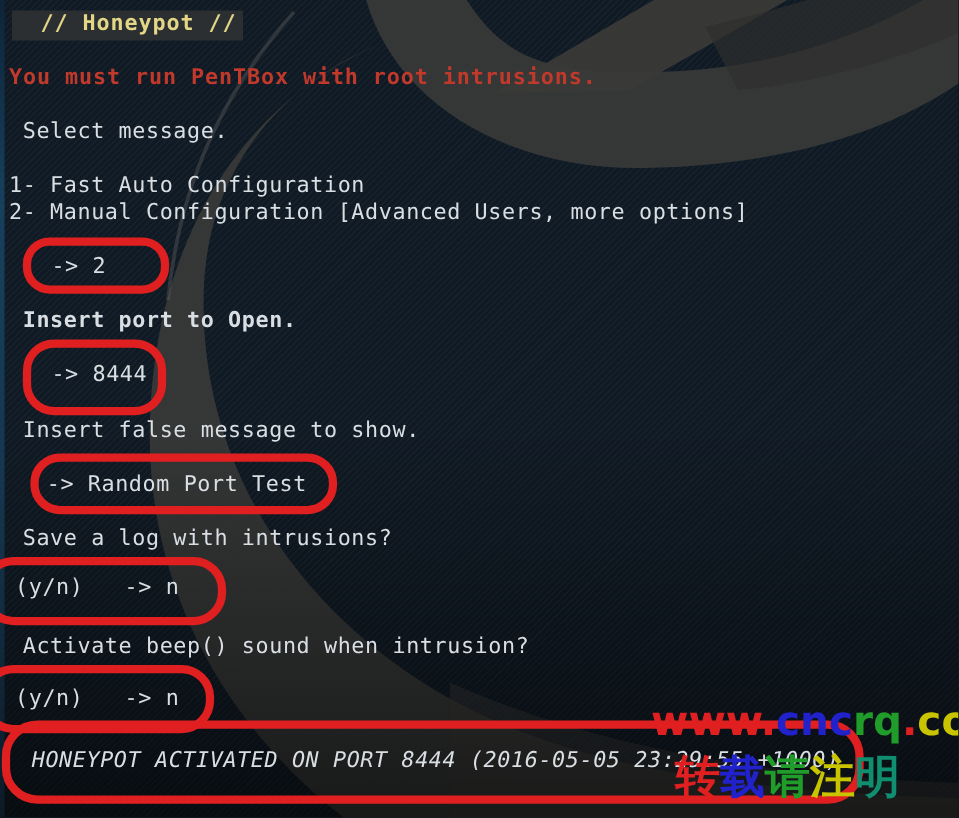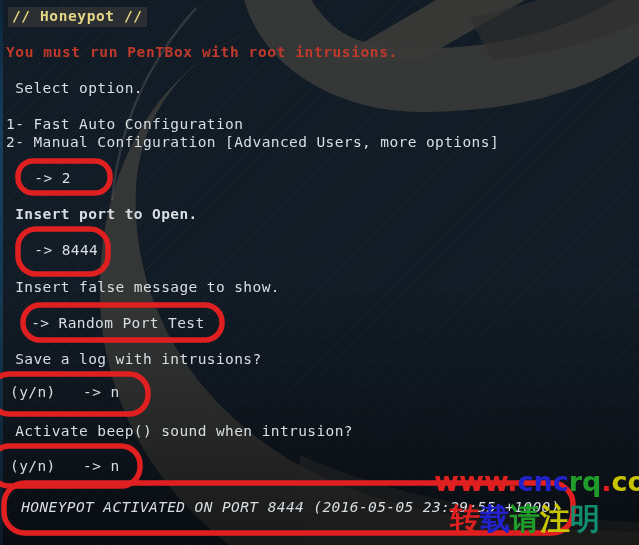--- a/index.html
+++ b/index.html
@@ -73,21 +73,21 @@
 
   .line {
     position: absolute;
     white-space: pre;
   }
 
   .title-bar {
     background: #2b2f31;
     color: #e3d687;
     font-weight: bold;
-    padding: 2px 4px 3px 4px;
+    padding: 2px 4px 3px 19px;
     letter-spacing: 0.6px;
   }
 
   .err {
     color: #c0392b;
     font-weight: bold;
     letter-spacing: 0.6px;
   }
 
   .out {
@@ -159,21 +159,21 @@
 
   <div id="vignette"></div>
   <div id="left-edge"></div>
 
   <div id="terminal">
 
     <div class="line title-bar" style="left:8px; top:7px;">// Honeypot //</div>
 
     <div class="line err" style="left:6px; top:45px;">You must run PenTBox with root intrusions.</div>
 
-    <div class="line out" style="left:6px; top:81px;"> Select option.</div>
+    <div class="line out" style="left:6px; top:81px;"> Select message.</div>
 
     <div class="line out" style="left:6px; top:117px;">1- Fast Auto Configuration</div>
 
     <div class="line out" style="left:6px; top:135px;">2- Manual Configuration [Advanced Users, more options]</div>
 
     <div class="line out" style="left:16px; top:171px;">  -&gt; 2</div>
 
     <div class="line out" style="left:6px; top:207px;font-weight:bold;"> Insert port to Open.</div>
 
     <div class="line out" style="left:16px; top:243px;">  -&gt; 8444</div>

